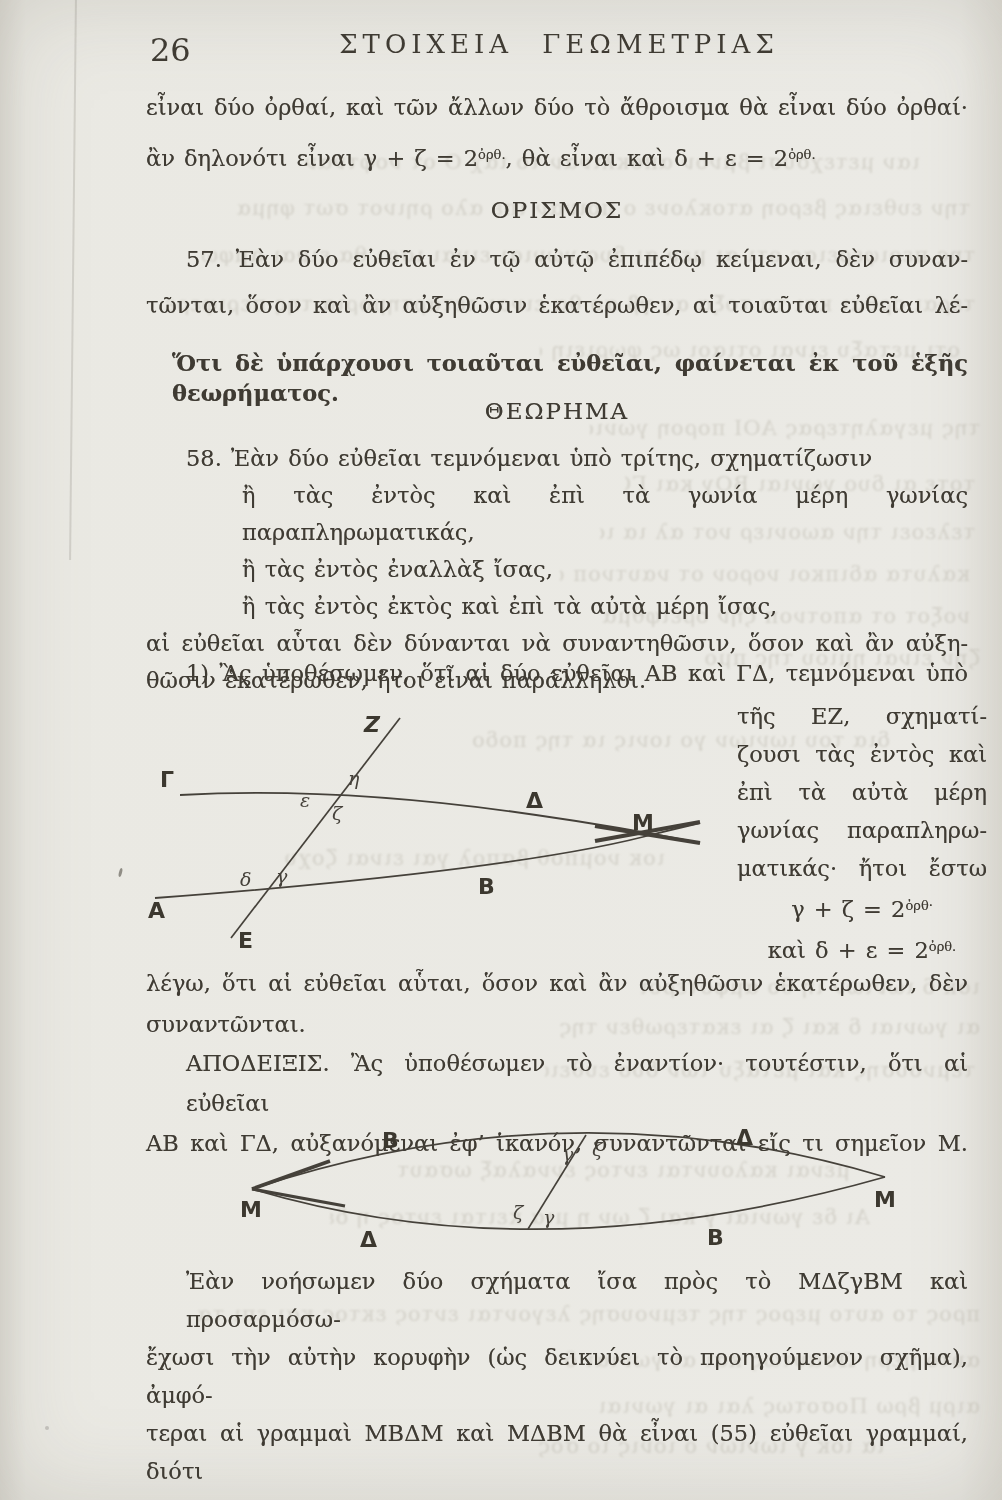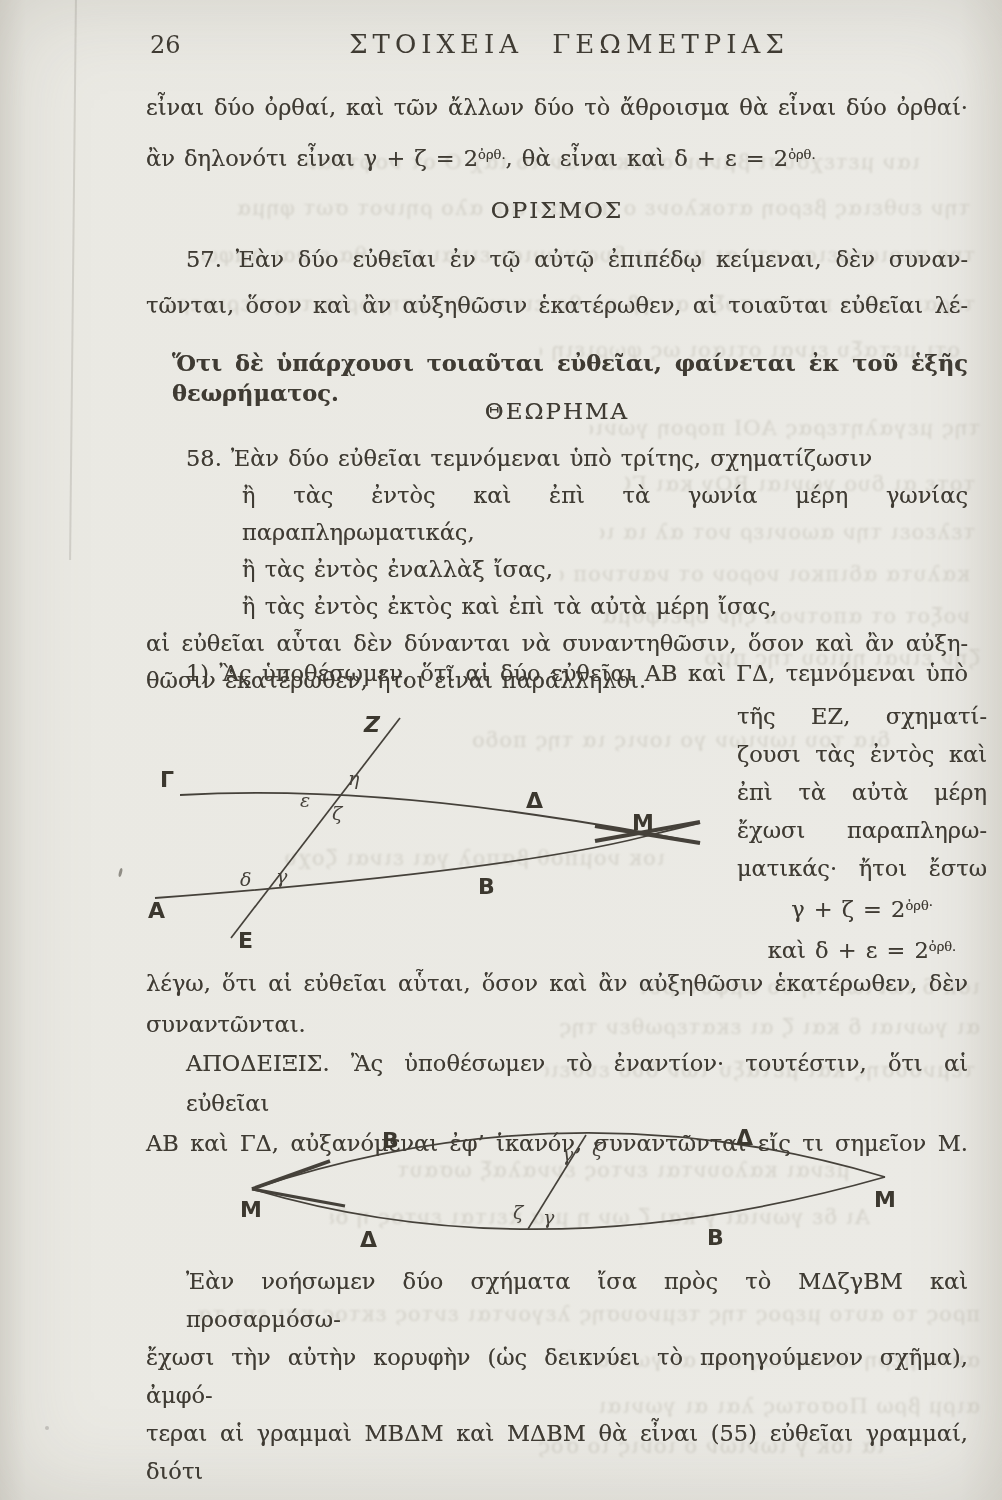--- a/index.html
+++ b/index.html
@@ -27,22 +27,22 @@
   .b16{top:1158px;left:330px;width:520px;} .b17{top:1205px;left:330px;width:540px;}
   .b18{top:1302px;left:160px;width:820px;} .b19{top:1348px;left:560px;width:420px;}
   .b20{top:1394px;left:600px;width:380px;} .b21{top:1434px;left:185px;width:700px;}
   .crease{position:absolute;left:72px;top:0;width:2px;height:560px;
     background:rgba(100,95,82,.18);transform:rotate(.6deg);}
   .speck{position:absolute;background:rgba(70,66,56,.55);border-radius:50%;}
   .sp1{left:119px;top:868px;width:3px;height:9px;transform:rotate(15deg);}
   .sp2{left:45px;top:1426px;width:4px;height:4px;opacity:.4;}
   .sp3{left:574px;top:203px;width:4px;height:3px;opacity:.45;}
   
-  .pagenum{position:absolute;left:150px;top:31px;font-size:24px;}
-  .running-title{position:absolute;left:158px;top:29px;width:822px;
+  .pagenum{position:absolute;left:150px;top:31px;font-size:32px;}
+  .running-title{position:absolute;left:148px;top:29px;width:822px;
     text-align:center;font-size:26px;letter-spacing:5px;word-spacing:16px;}
   .block{position:absolute;left:146px;width:822px;font-size:22.5px;
     word-spacing:2px;text-shadow:0 0 .6px rgba(63,59,51,.55);}
   .block .ln{text-align:justify;text-align-last:justify;}
   .block .ln.last{text-align-last:left;}
   .ind{padding-left:40px;} .ind2{padding-left:96px;text-align-last:left !important;}
   .b-intro{top:84px;line-height:47px;}
   .heading{position:absolute;left:146px;width:822px;text-align:center;
     font-size:23px;letter-spacing:2px;text-shadow:0 0 .6px rgba(63,59,51,.55);}
   .h-orismos{top:197px;} .h-theorima{top:398px;}
@@ -130,21 +130,21 @@
   </div>
 
   <div class="block b-case1">
     <div class="ln ind">1) Ἂς ὑποθέσωμεν, ὅτι αἱ δύο εὐθεῖαι ΑΒ καὶ ΓΔ, τεμνόμεναι ὑπὸ</div>
   </div>
 
   <div class="block b-side">
     <div class="ln">τῆς ΕΖ, σχηματί-</div>
     <div class="ln">ζουσι τὰς ἐντὸς καὶ</div>
     <div class="ln">ἐπὶ τὰ αὐτὰ μέρη</div>
-    <div class="ln">ἔχωσι παραπληρω-</div>
+    <div class="ln">γωνίας παραπληρω-</div>
     <div class="ln">ματικάς· ἤτοι ἔστω</div>
     <div class="ln formula"><span>γ + ζ = 2</span><sup class="o">ὀρθ·</sup></div>
     <div class="ln formula"><span>καὶ δ + ε = 2</span><sup class="o">ὀρθ.</sup></div>
   </div>
 
   <svg class="fig fig1" width="580" height="272" viewBox="0 0 580 272">
     <path d="M40,105 Q200,96 396,125 Q480,137 560,153" stroke-width="1.8"></path>
     <path d="M15,208 C150,198 400,176 518,143 L560,133" stroke-width="1.8"></path>
     <line x1="455" y1="136" x2="560" y2="153" stroke-width="4.2"></line>
     <line x1="455" y1="151" x2="560" y2="132" stroke-width="4.2"></line>

